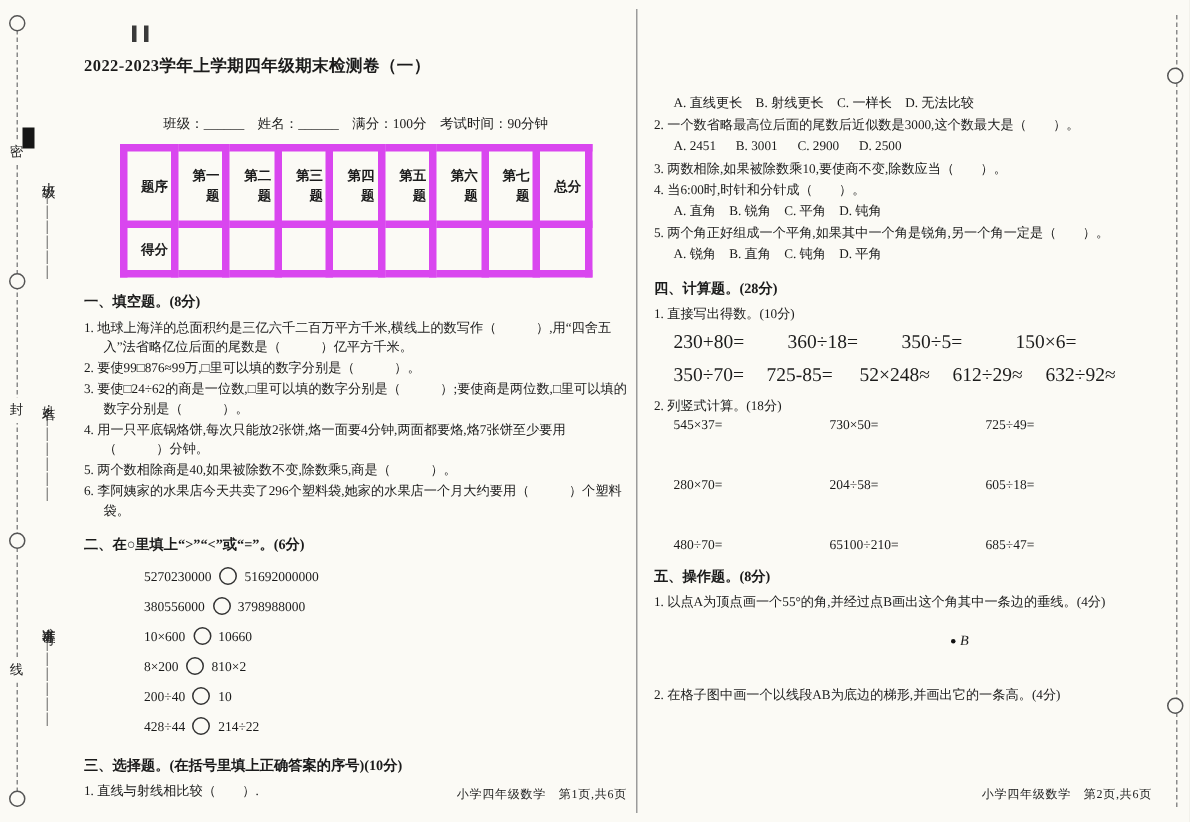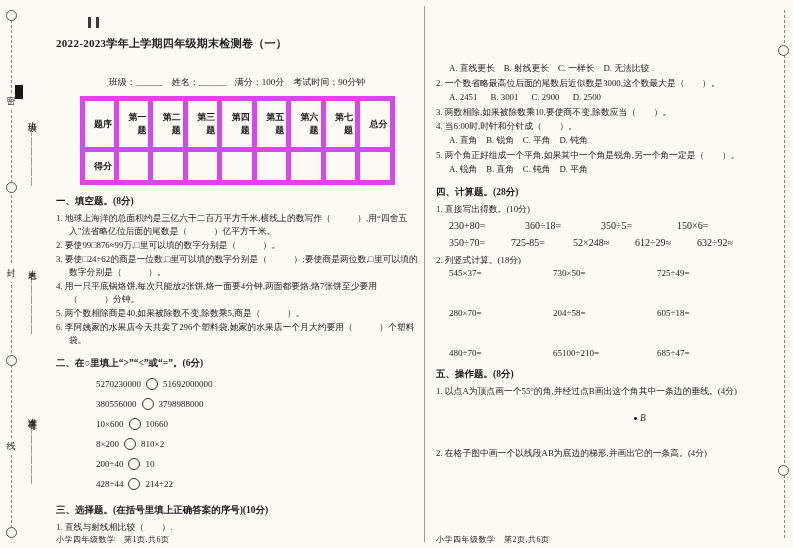--- a/index.html
+++ b/index.html
@@ -48,32 +48,32 @@
 
   .sec{font-size:9.5px;font-weight:bold;margin:10px 0 4px}
   .it{font-size:8.8px;line-height:13px;padding-left:13px;text-indent:-13px;margin-bottom:1px}
   .opt{font-size:8.8px;line-height:13px;margin-left:13px;margin-bottom:2px}
 
   .pairs{margin:4px 0 0 40px}
   .pair{display:flex;align-items:center;font-size:9px;height:20px}
   .cc{display:inline-block;width:10px;height:10px;border:1px solid #333;border-radius:50%;margin:0 5px;flex:none}
 
   .p2-content{padding-top:62px}
-  .calcrow{display:flex;font-size:10px;margin:4px 0 6px 13px}
+  .calcrow{display:flex;font-size:13px;margin:4px 0 6px 13px}
   .calcrow.r1 span{width:76px}
   .calcrow.r2 span{width:62px}
   .vrow{display:flex;font-size:9px;margin-left:13px;margin-bottom:30px}
   .vrow span{width:104px}
   .vrow.last{margin-bottom:10px}
 
   .workspace{position:relative;height:48px}
   .pointB{position:absolute;left:198px;top:14px;font-size:9.5px;font-style:italic}
   .dot{display:inline-block;width:3px;height:3px;background:#111;border-radius:50%;margin-right:3px;vertical-align:middle}
 
-  .foot{position:absolute;bottom:3px;left:0;width:100%;text-align:left;font-size:8px;letter-spacing:.5px;color:#222}
+  .foot{position:absolute;bottom:13px;left:0;width:100%;text-align:right;font-size:8px;letter-spacing:.5px;color:#222}
 </style>
 </head>
 <body>
 
 <div class="sheet">
 
   <div class="seal-line"></div>
   <div class="seal-items">
     <span class="ring"></span>
     <span class="ch">密</span>

